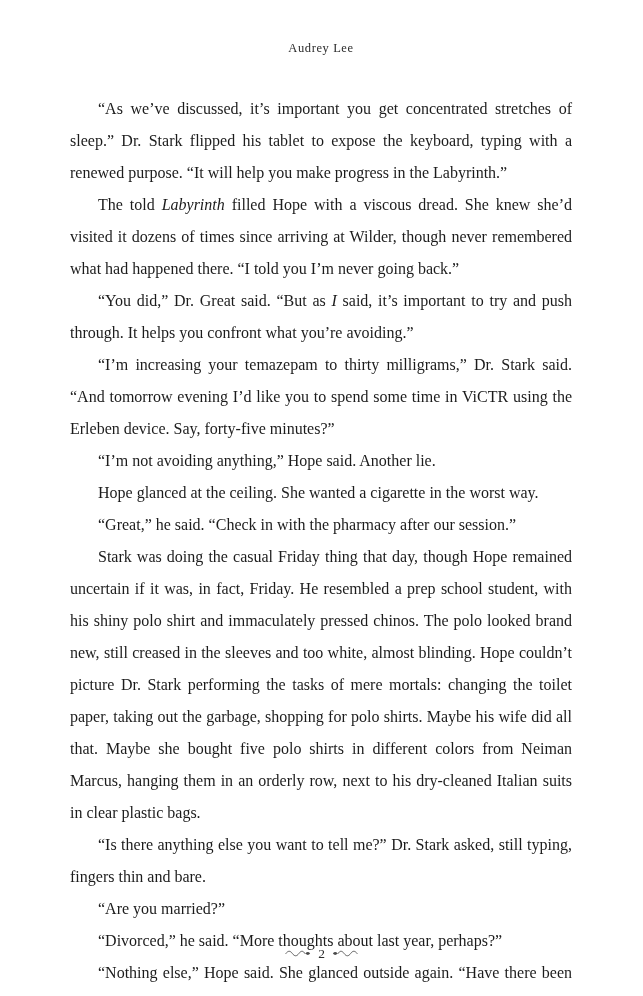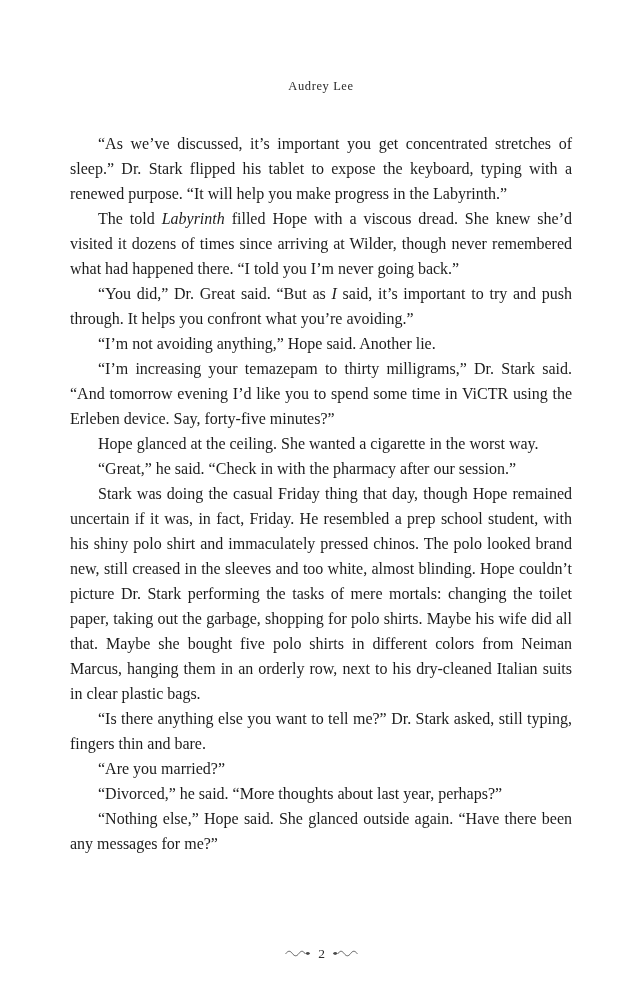--- a/index.html
+++ b/index.html
@@ -13,34 +13,33 @@
     height: 996px;
     margin: 0 auto;
     background: #ffffff;
     box-sizing: border-box;
     padding: 0 71px 0 70px;
     overflow: hidden;
     font-family: "Liberation Serif", "DejaVu Serif", serif;
     color: #1c1c1c;
   }
   .running-header {
-    padding-top: 55px;
+    padding-top: 41px;
     text-align: center;
     font-size: 12.5px;
     letter-spacing: 0.6px;
     color: #2b2b2b;
-    margin-top: 24px;
   }
   .body-text {
     margin-top: 37px;
   }
   .body-text p.para {
     margin: 0;
     font-size: 16px;
-    line-height: 25px;
+    line-height: 32px;
     text-align: justify;
     text-indent: 28px;
     color: #1c1c1c;
   }
   .body-text p.para span.italic {
     font-style: italic;
     margin-top: 32px;
   }
   .page-footer {
     position: absolute;
@@ -80,22 +79,22 @@
 <body>
 
 <div class="page">
 
   <div class="running-header">Audrey Lee</div>
 
   <div class="body-text">
       <p class="para"><span>“As we’ve discussed, it’s important you get concentrated stretches of sleep.” Dr. Stark flipped his tablet to expose the keyboard, typing with a renewed purpose. “It will help you make progress in the Labyrinth.”</span></p>
       <p class="para"><span>The told </span><span class="italic">Labyrinth</span><span> filled Hope with a viscous dread. She knew she’d visited it dozens of times since arriving at Wilder, though never remembered what had happened there. “I told you I’m never going back.”</span></p>
       <p class="para"><span>“You did,” Dr. Great said. “But as </span><span class="italic">I</span><span> said, it’s important to try and push through. It helps you confront what you’re avoiding.”</span></p>
+      <p class="para"><span>“I’m increasing your temazepam to thirty milligrams,” Dr. Stark said. “And tomorrow evening I’d like you to spend some time in ViCTR using the Erleben device. Say, forty-five minutes?”</span></p>
       <p class="para"><span>“I’m not avoiding anything,” Hope said. Another lie.</span></p>
-      <p class="para"><span>“I’m increasing your temazepam to thirty milligrams,” Dr. Stark said. “And tomorrow evening I’d like you to spend some time in ViCTR using the Erleben device. Say, forty-five minutes?”</span></p>
       <p class="para"><span>Hope glanced at the ceiling. She wanted a cigarette in the worst way.</span></p>
       <p class="para"><span>“Great,” he said. “Check in with the pharmacy after our session.”</span></p>
       <p class="para"><span>Stark was doing the casual Friday thing that day, though Hope remained uncertain if it was, in fact, Friday. He resembled a prep school student, with his shiny polo shirt and immaculately pressed chinos. The polo looked brand new, still creased in the sleeves and too white, almost blinding. Hope couldn’t picture Dr. Stark performing the tasks of mere mortals: changing the toilet paper, taking out the garbage, shopping for polo shirts. Maybe his wife did all that. Maybe she bought five polo shirts in different colors from Neiman Marcus, hanging them in an orderly row, next to his dry-cleaned Italian suits in clear plastic bags.</span></p>
       <p class="para"><span>“Is there anything else you want to tell me?” Dr. Stark asked, still typing, fingers thin and bare.</span></p>
       <p class="para"><span>“Are you married?”</span></p>
       <p class="para"><span>“Divorced,” he said. “More thoughts about last year, perhaps?”</span></p>
       <p class="para"><span>“Nothing else,” Hope said. She glanced outside again. “Have there been any messages for me?”</span></p>
     </div>
 
   <div class="page-footer">

